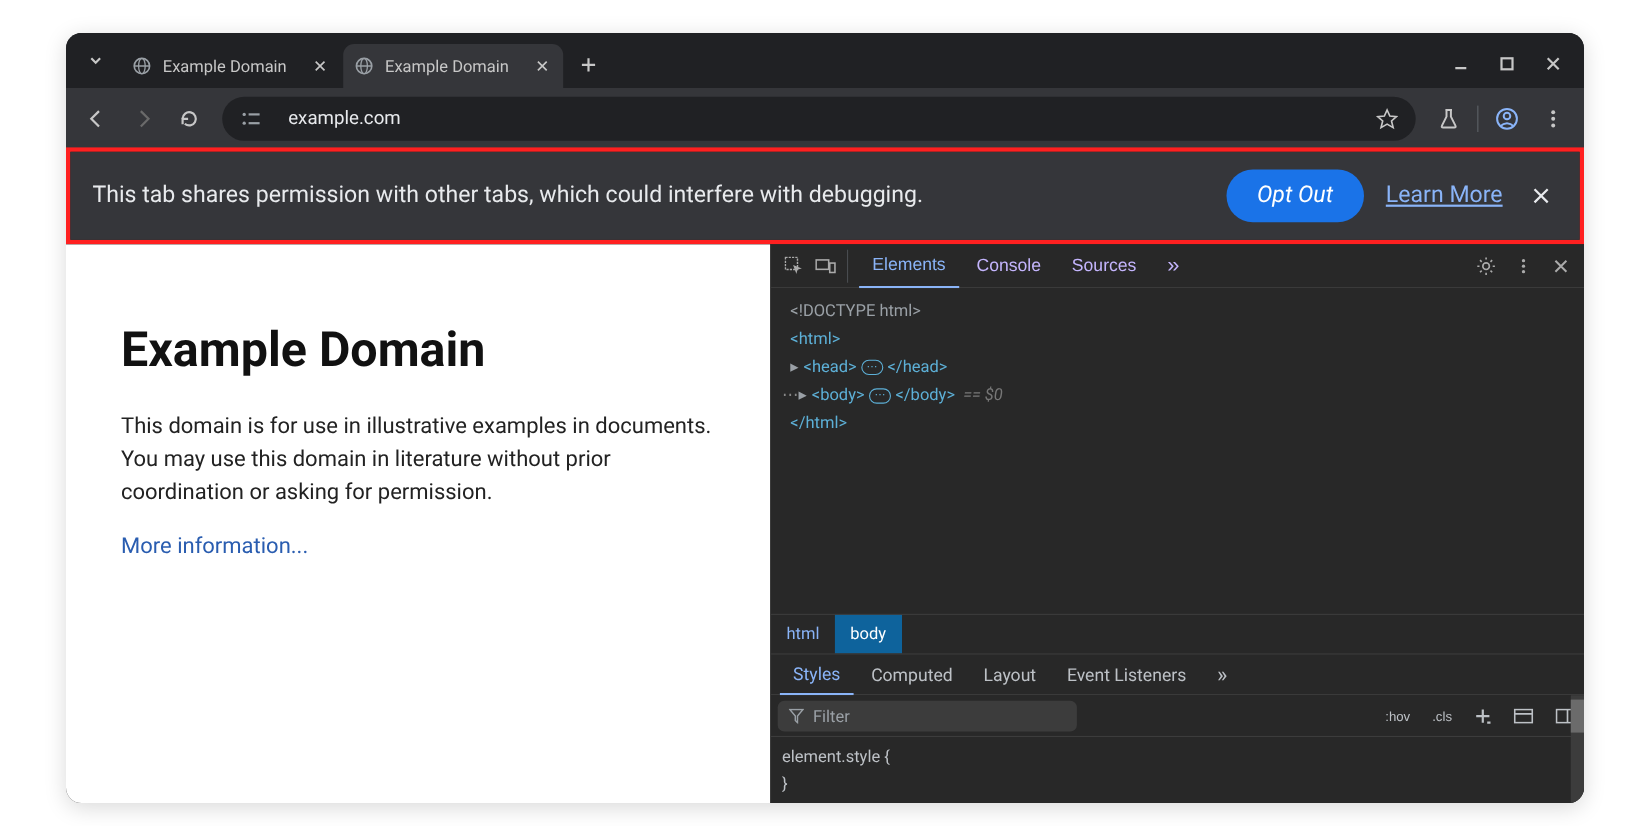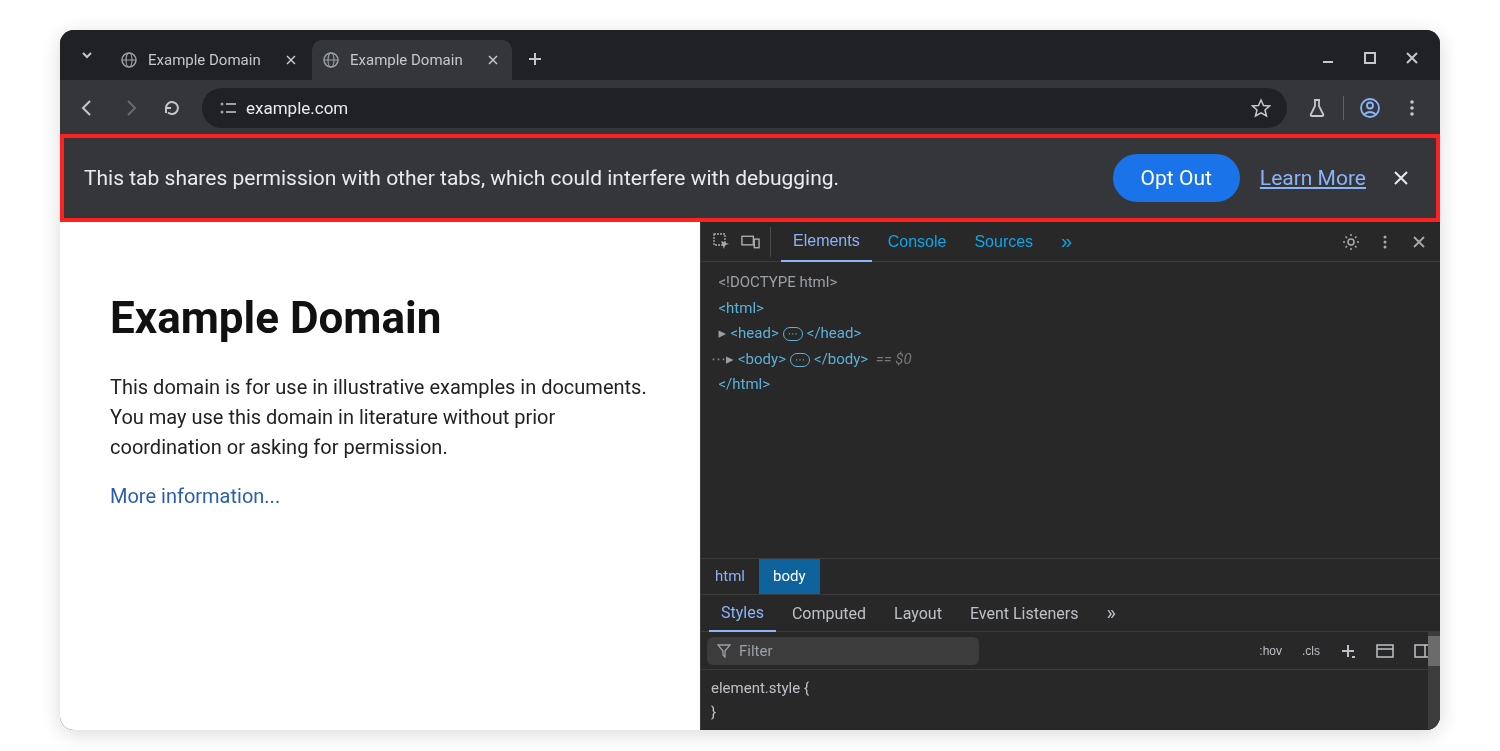--- a/index.html
+++ b/index.html
@@ -16,49 +16,49 @@
 .tab .close { width: 18px; height: 18px; display:flex; align-items:center; justify-content:center; font-size:15px; }
 .newtab-btn { width: 30px; height: 30px; margin: 0 4px 6px 6px; color:#c7c7c7; display:flex; align-items:center; justify-content:center; font-size: 20px; }
 .spacer { flex: 1; }
 .window-controls { display:flex; gap: 18px; align-items: center; margin-bottom: 10px; margin-right: 6px; color:#c7c7c7; }
 .window-controls div { width:24px; height:24px; display:flex; align-items:center; justify-content:center; }
 
 
 .toolbar { background: #35363a; height: 56px; display:flex; align-items:center; padding: 0 10px; gap: 6px; }
 .nav-btn { width: 36px; height: 36px; display:flex; align-items:center; justify-content:center; color:#c7c7c7; border-radius:50%; }
 .nav-btn.disabled { color: #6a6a6a; }
-.omnibox { flex:1; height: 40px; background: #202124; border-radius: 20px; display:flex; align-items:center; padding: 0 16px; gap: 8px; color:#e8eaed; font-size: 17px; margin: 0 6px; }
+.omnibox { flex:1; height: 40px; background: #202124; border-radius: 20px; display:flex; align-items:center; padding: 0 16px; gap: 24px; color:#e8eaed; font-size: 17px; margin: 0 6px; }
 .omnibox .site-info { color:#9aa0a6; font-size: 14px; display:flex; align-items:center; gap:6px; }
 .omnibox .url { flex:1; }
 .omnibox .star { color:#c7c7c7; }
 .tool-btn { width: 36px; height: 36px; display:flex; align-items:center; justify-content:center; color:#c7c7c7; }
 .divider { width:1px; height: 24px; background:#5f6368; margin: 0 2px; }
 .profile-btn svg { color:#8ab4f8; }
 
 
 .infobar-wrap { border: 4px solid #ff2020; margin: -2px 0 0 0; }
 .infobar { background: #35363a; height: 80px; display:flex; align-items:center; padding: 0 20px 0 20px; gap: 20px; }
 .infobar-text { flex:1; color:#e8eaed; font-size: 21px; }
-.optout-btn { background:#1a73e8; color:#fff; border:none; border-radius: 24px; padding: 12px 28px; font-size: 21px; cursor:pointer; }
+.optout-btn { background:#1a73e8; color:#fff; border:none; border-radius: 24px; padding: 12px 28px; font-size: 21px; cursor:pointer;font-style:italic; }
 .learnmore { color:#8ab4f8; font-size:21px; text-decoration: underline; }
 .infobar-close { color:#e8eaed; font-size: 20px; width:30px; display:flex; align-items:center; justify-content:center; }
 
 
 .content { flex:1; display:flex; overflow:hidden; }
 .page { width: 640px; background:#fff; padding: 70px 50px 0 50px; overflow:hidden; }
 .page h1 { font-size: 44px; font-weight: 700; color:#111; margin-bottom: 28px; }
 .page p { font-size: 20px; line-height: 1.5; color:#222; margin-bottom: 22px; }
 .page a { color:#2a5db0; font-size: 20px; text-decoration:none; }
 
 
 .devtools { flex:1; background:#282828; display:flex; flex-direction:column; color:#e8eaed; font-family: Menlo, Consolas, monospace; font-size: 15px; border-left:1px solid #3c3c3c; }
 .dt-toolbar { height: 40px; display:flex; align-items:center; border-bottom: 1px solid #3c3c3c; padding: 0 6px; gap: 4px; }
 .dt-icon { width:30px; height:30px; display:flex; align-items:center; justify-content:center; color:#aaa; }
 .dt-icon.sep { border-right:1px solid #494c50; padding-right:10px; margin-right:6px; }
-.dt-tab { padding: 10px 12px; color:#0ea5e9; font-size:16px; font-family: -apple-system, sans-serif; }
+.dt-tab { padding: 10px 12px; color:#c4b5fd; font-size:16px; font-family: -apple-system, sans-serif; }
 .dt-tab.active { color:#8ab4f8; border-bottom: 2px solid #8ab4f8; }
 .dt-toolbar .spacer { flex:1; }
 
 .dom-tree { padding: 8px 10px; flex:1; overflow:auto; background:#282828; line-height: 1.7; }
 .dom-line { white-space: pre; }
 .tg { color:#5db0d7; }
 .ellips-badge { display:inline-block; border:1px solid #5db0d7; border-radius:8px; padding:0 4px; font-size:10px; line-height:12px; color:#5db0d7; vertical-align: middle; margin:0 4px; }
 .tri { color:#9aa0a6; display:inline-block; width:12px; }
 .sel-marker { color:#777; font-style: italic; }
 

